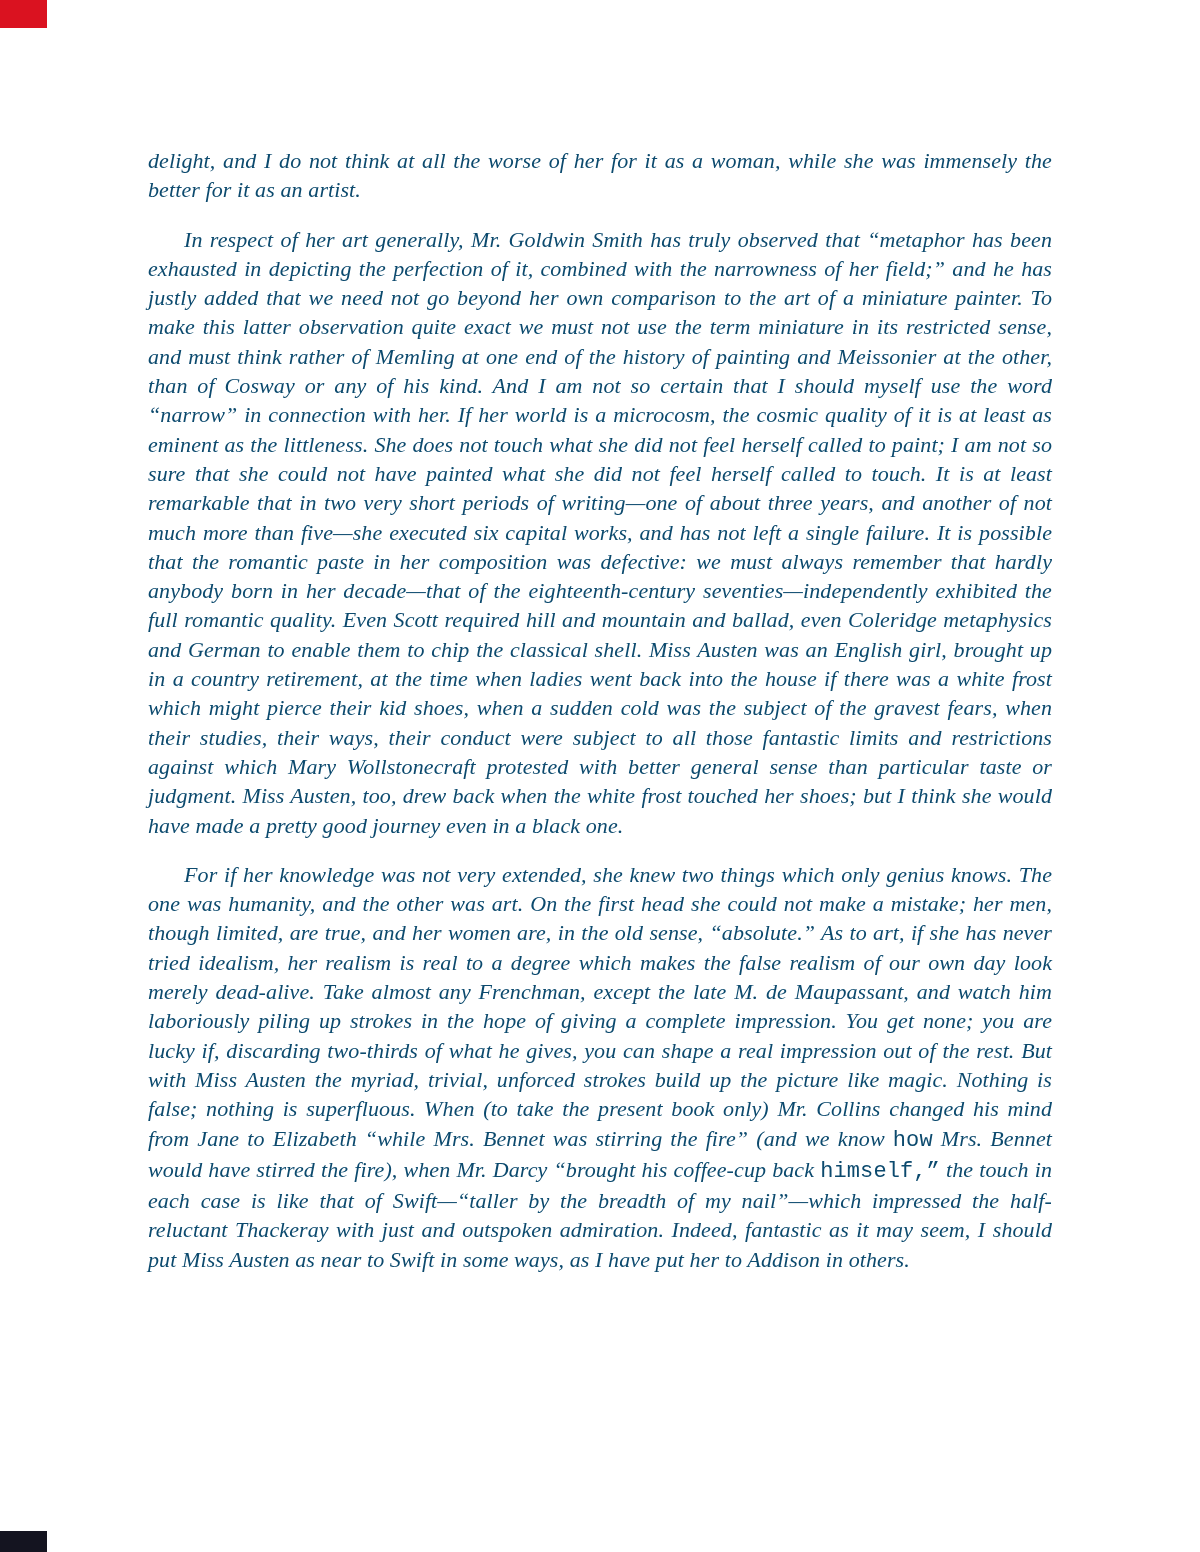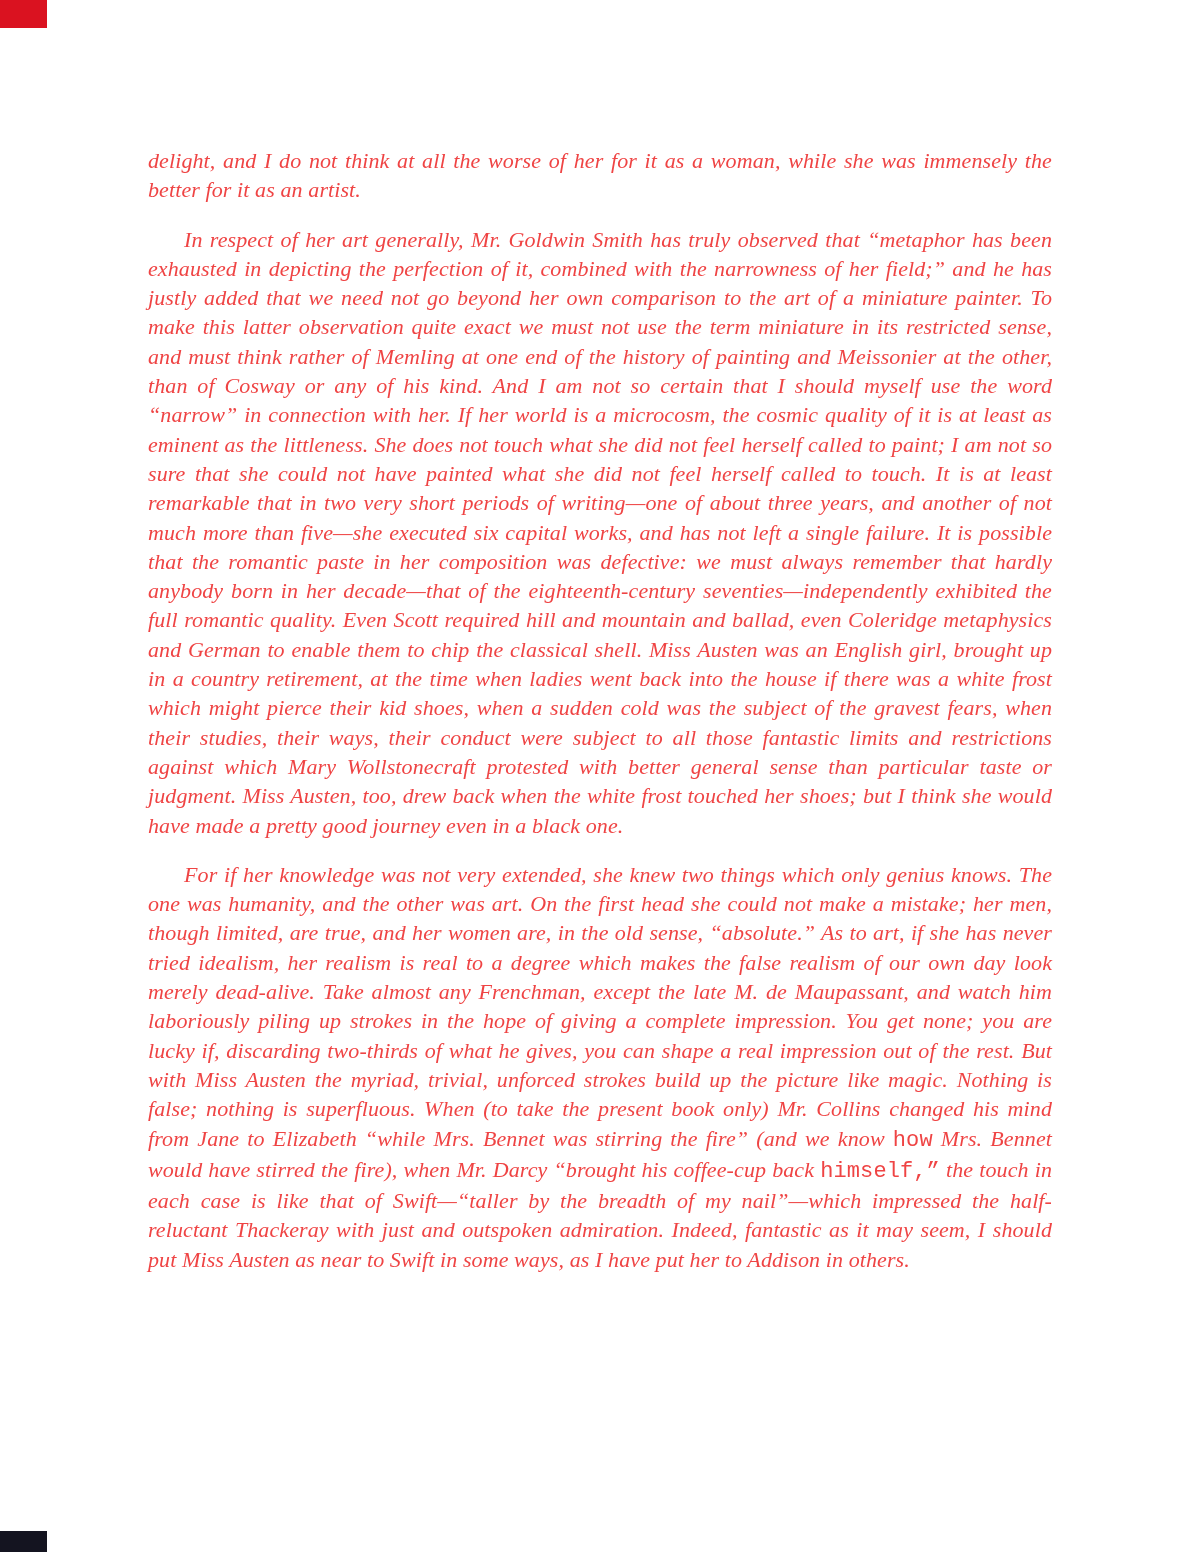--- a/index.html
+++ b/index.html
@@ -38,19 +38,19 @@
     width: 47px;
   }
   .corner-block.top { top: 0; height: 28px; }
   .corner-block.bottom { bottom: 0; height: 21px; }
 </style>
 </head>
 <body>
 
 <div class="page" style="background: rgb(255, 255, 255);">
   <div class="corner-block top" style="background: rgb(218, 18, 32);"></div>
-  <div class="text-block" style="color: #ef4444;">
+  <div class="text-block" style="color: #0c4a6e;">
       <p><span>delight, and I do not think at all the worse of her for it as a woman, while she was immensely the better for it as an artist.</span></p>
       <p class="indent"><span>In respect of her art generally, Mr. Goldwin Smith has truly observed that “metaphor has been exhausted in depicting the perfection of it, combined with the narrowness of her field;” and he has justly added that we need not go beyond her own comparison to the art of a miniature painter. To make this latter observation quite exact we must not use the term miniature in its restricted sense, and must think rather of Memling at one end of the history of painting and Meissonier at the other, than of Cosway or any of his kind. And I am not so certain that I should myself use the word “narrow” in connection with her. If her world is a microcosm, the cosmic quality of it is at least as eminent as the littleness. She does not touch what she did not feel herself called to paint; I am not so sure that she could not have painted what she did not feel herself called to touch. It is at least remarkable that in two very short periods of writing—one of about three years, and another of not much more than five—she executed six capital works, and has not left a single failure. It is possible that the romantic paste in her composition was defective: we must always remember that hardly anybody born in her decade—that of the eighteenth-century seventies—independently exhibited the full romantic quality. Even Scott required hill and mountain and ballad, even Coleridge metaphysics and German to enable them to chip the classical shell. Miss Austen was an English girl, brought up in a country retirement, at the time when ladies went back into the house if there was a white frost which might pierce their kid shoes, when a sudden cold was the subject of the gravest fears, when their studies, their ways, their conduct were subject to all those fantastic limits and restrictions against which Mary Wollstonecraft protested with better general sense than particular taste or judgment. Miss Austen, too, drew back when the white frost touched her shoes; but I think she would have made a pretty good journey even in a black one.</span></p>
       <p class="indent"><span>For if her knowledge was not very extended, she knew two things which only genius knows. The one was humanity, and the other was art. On the first head she could not make a mistake; her men, though limited, are true, and her women are, in the old sense, “absolute.” As to art, if she has never tried idealism, her realism is real to a degree which makes the false realism of our own day look merely dead-alive. Take almost any Frenchman, except the late M. de Maupassant, and watch him laboriously piling up strokes in the hope of giving a complete impression. You get none; you are lucky if, discarding two-thirds of what he gives, you can shape a real impression out of the rest. But with Miss Austen the myriad, trivial, unforced strokes build up the picture like magic. Nothing is false; nothing is superfluous. When (to take the present book only) Mr. Collins changed his mind from Jane to Elizabeth “while Mrs. Bennet was stirring the fire” (and we know </span><span class="roman">how</span><span> Mrs. Bennet would have stirred the fire), when Mr. Darcy “brought his coffee-cup back </span><span class="roman">himself,”</span><span> the touch in each case is like that of Swift—“taller by the breadth of my nail”—which impressed the half-reluctant Thackeray with just and outspoken admiration. Indeed, fantastic as it may seem, I should put Miss Austen as near to Swift in some ways, as I have put her to Addison in others.</span></p>
     </div>
   <div class="corner-block bottom" style="background: rgb(20, 20, 32);"></div>
 </div>
 
 </body></html>

